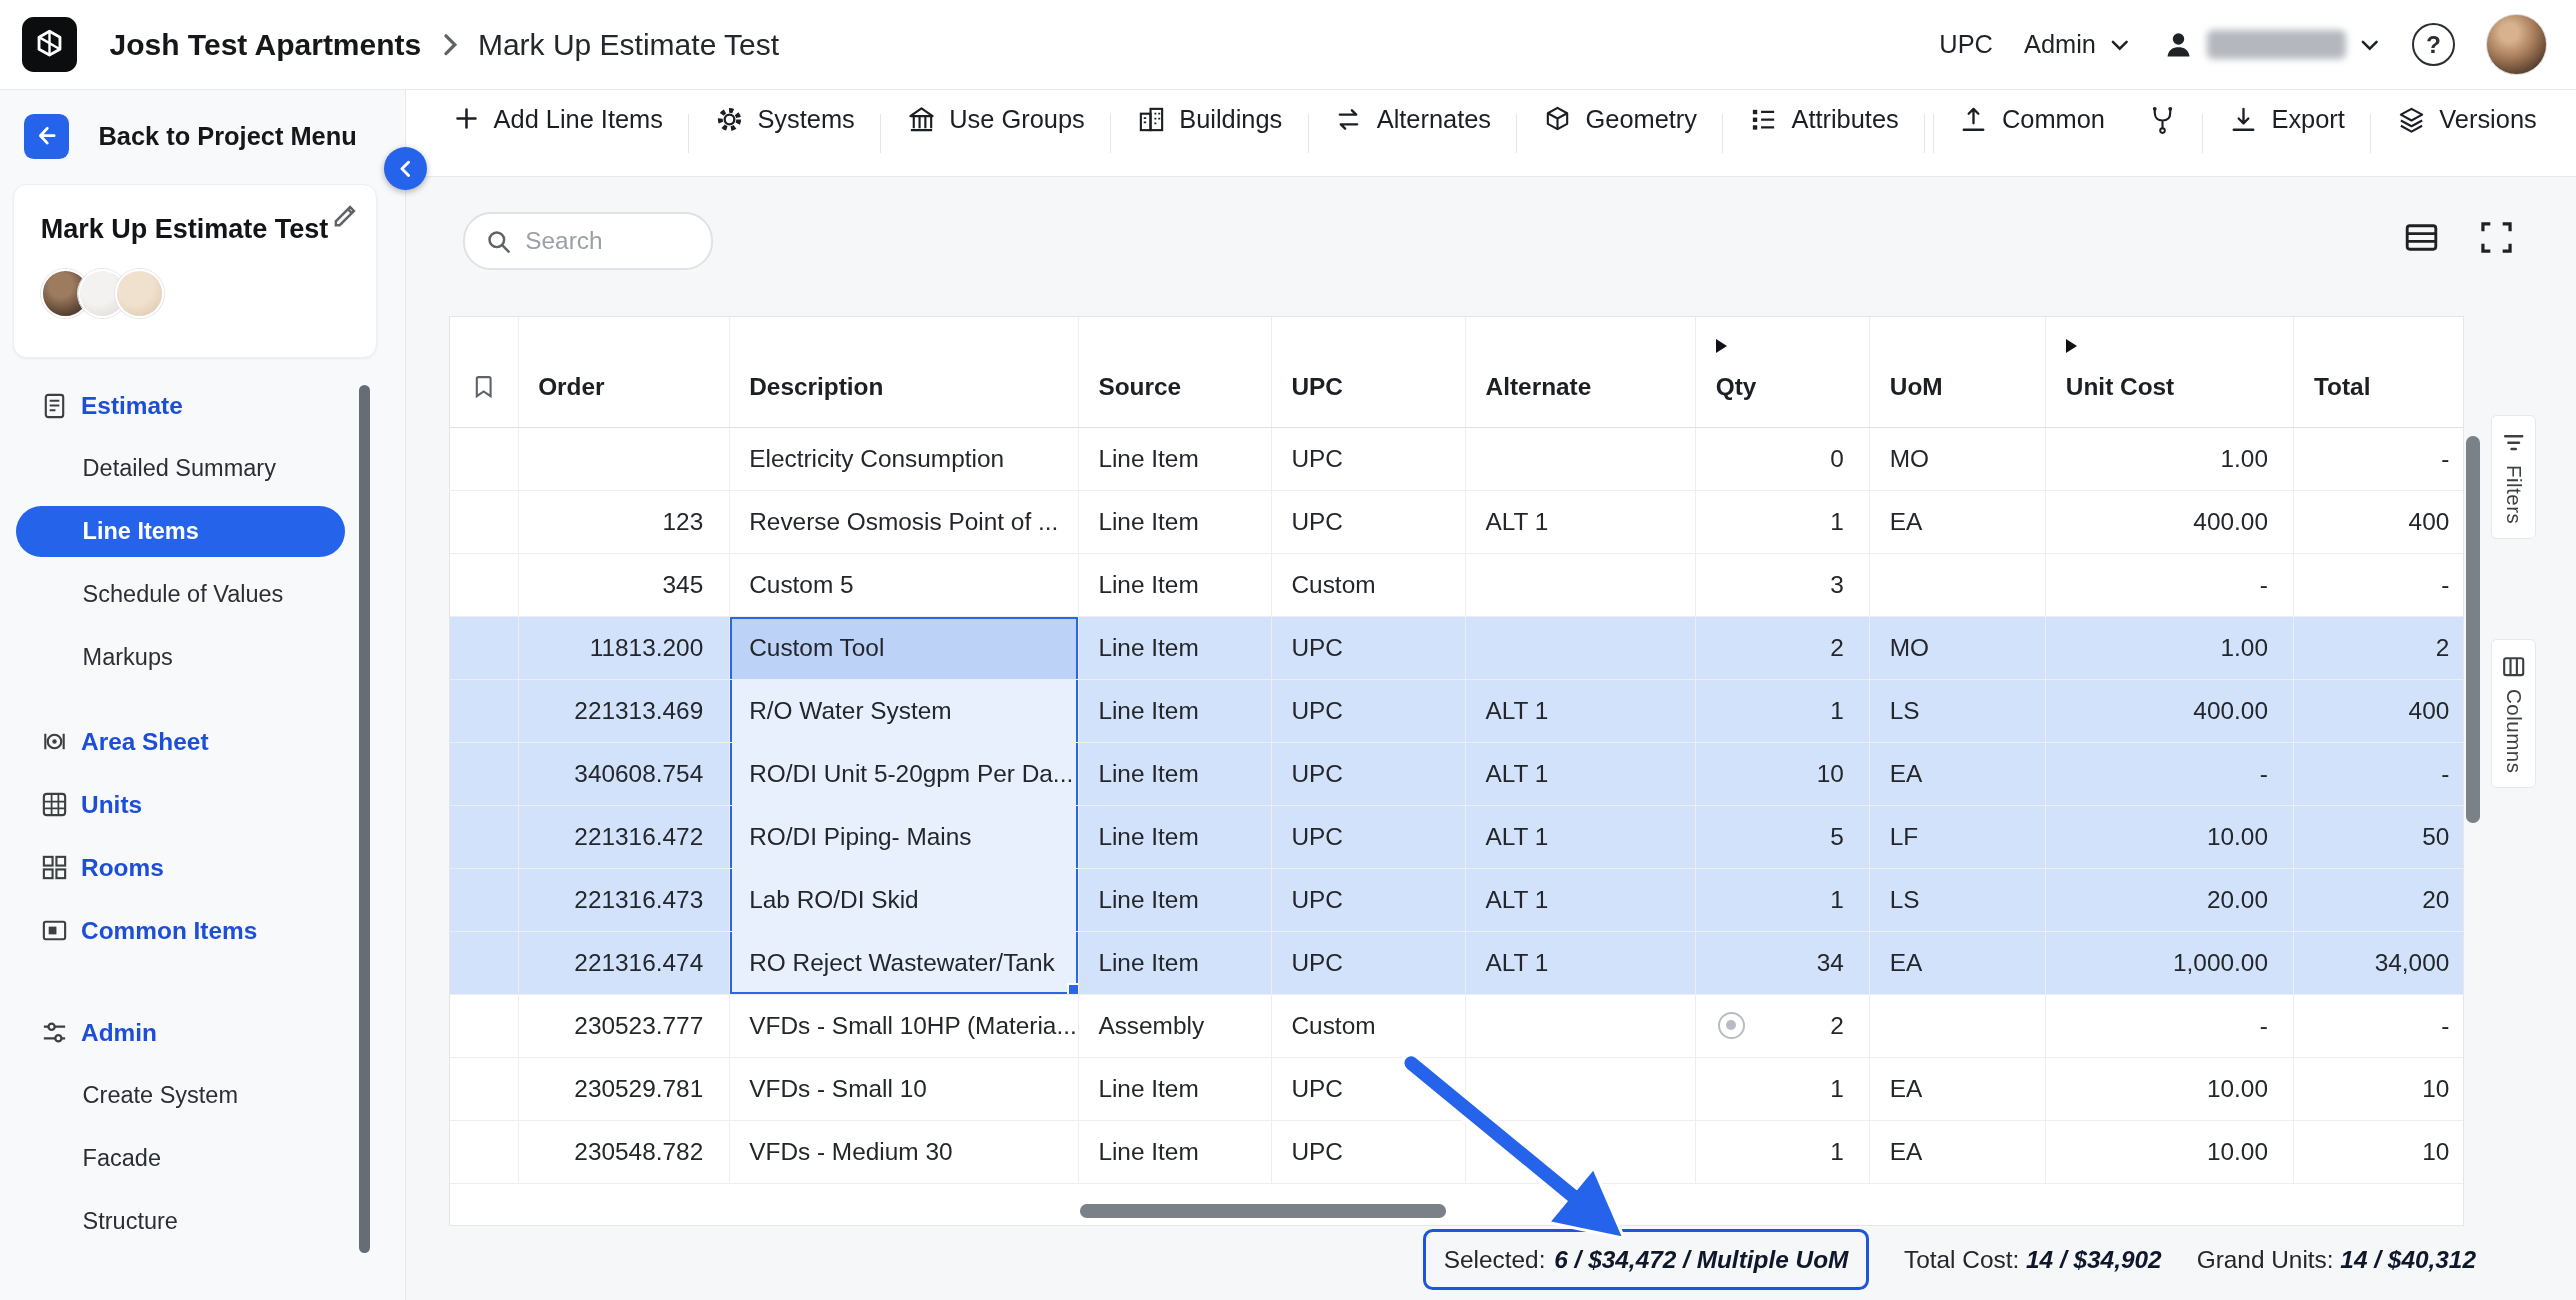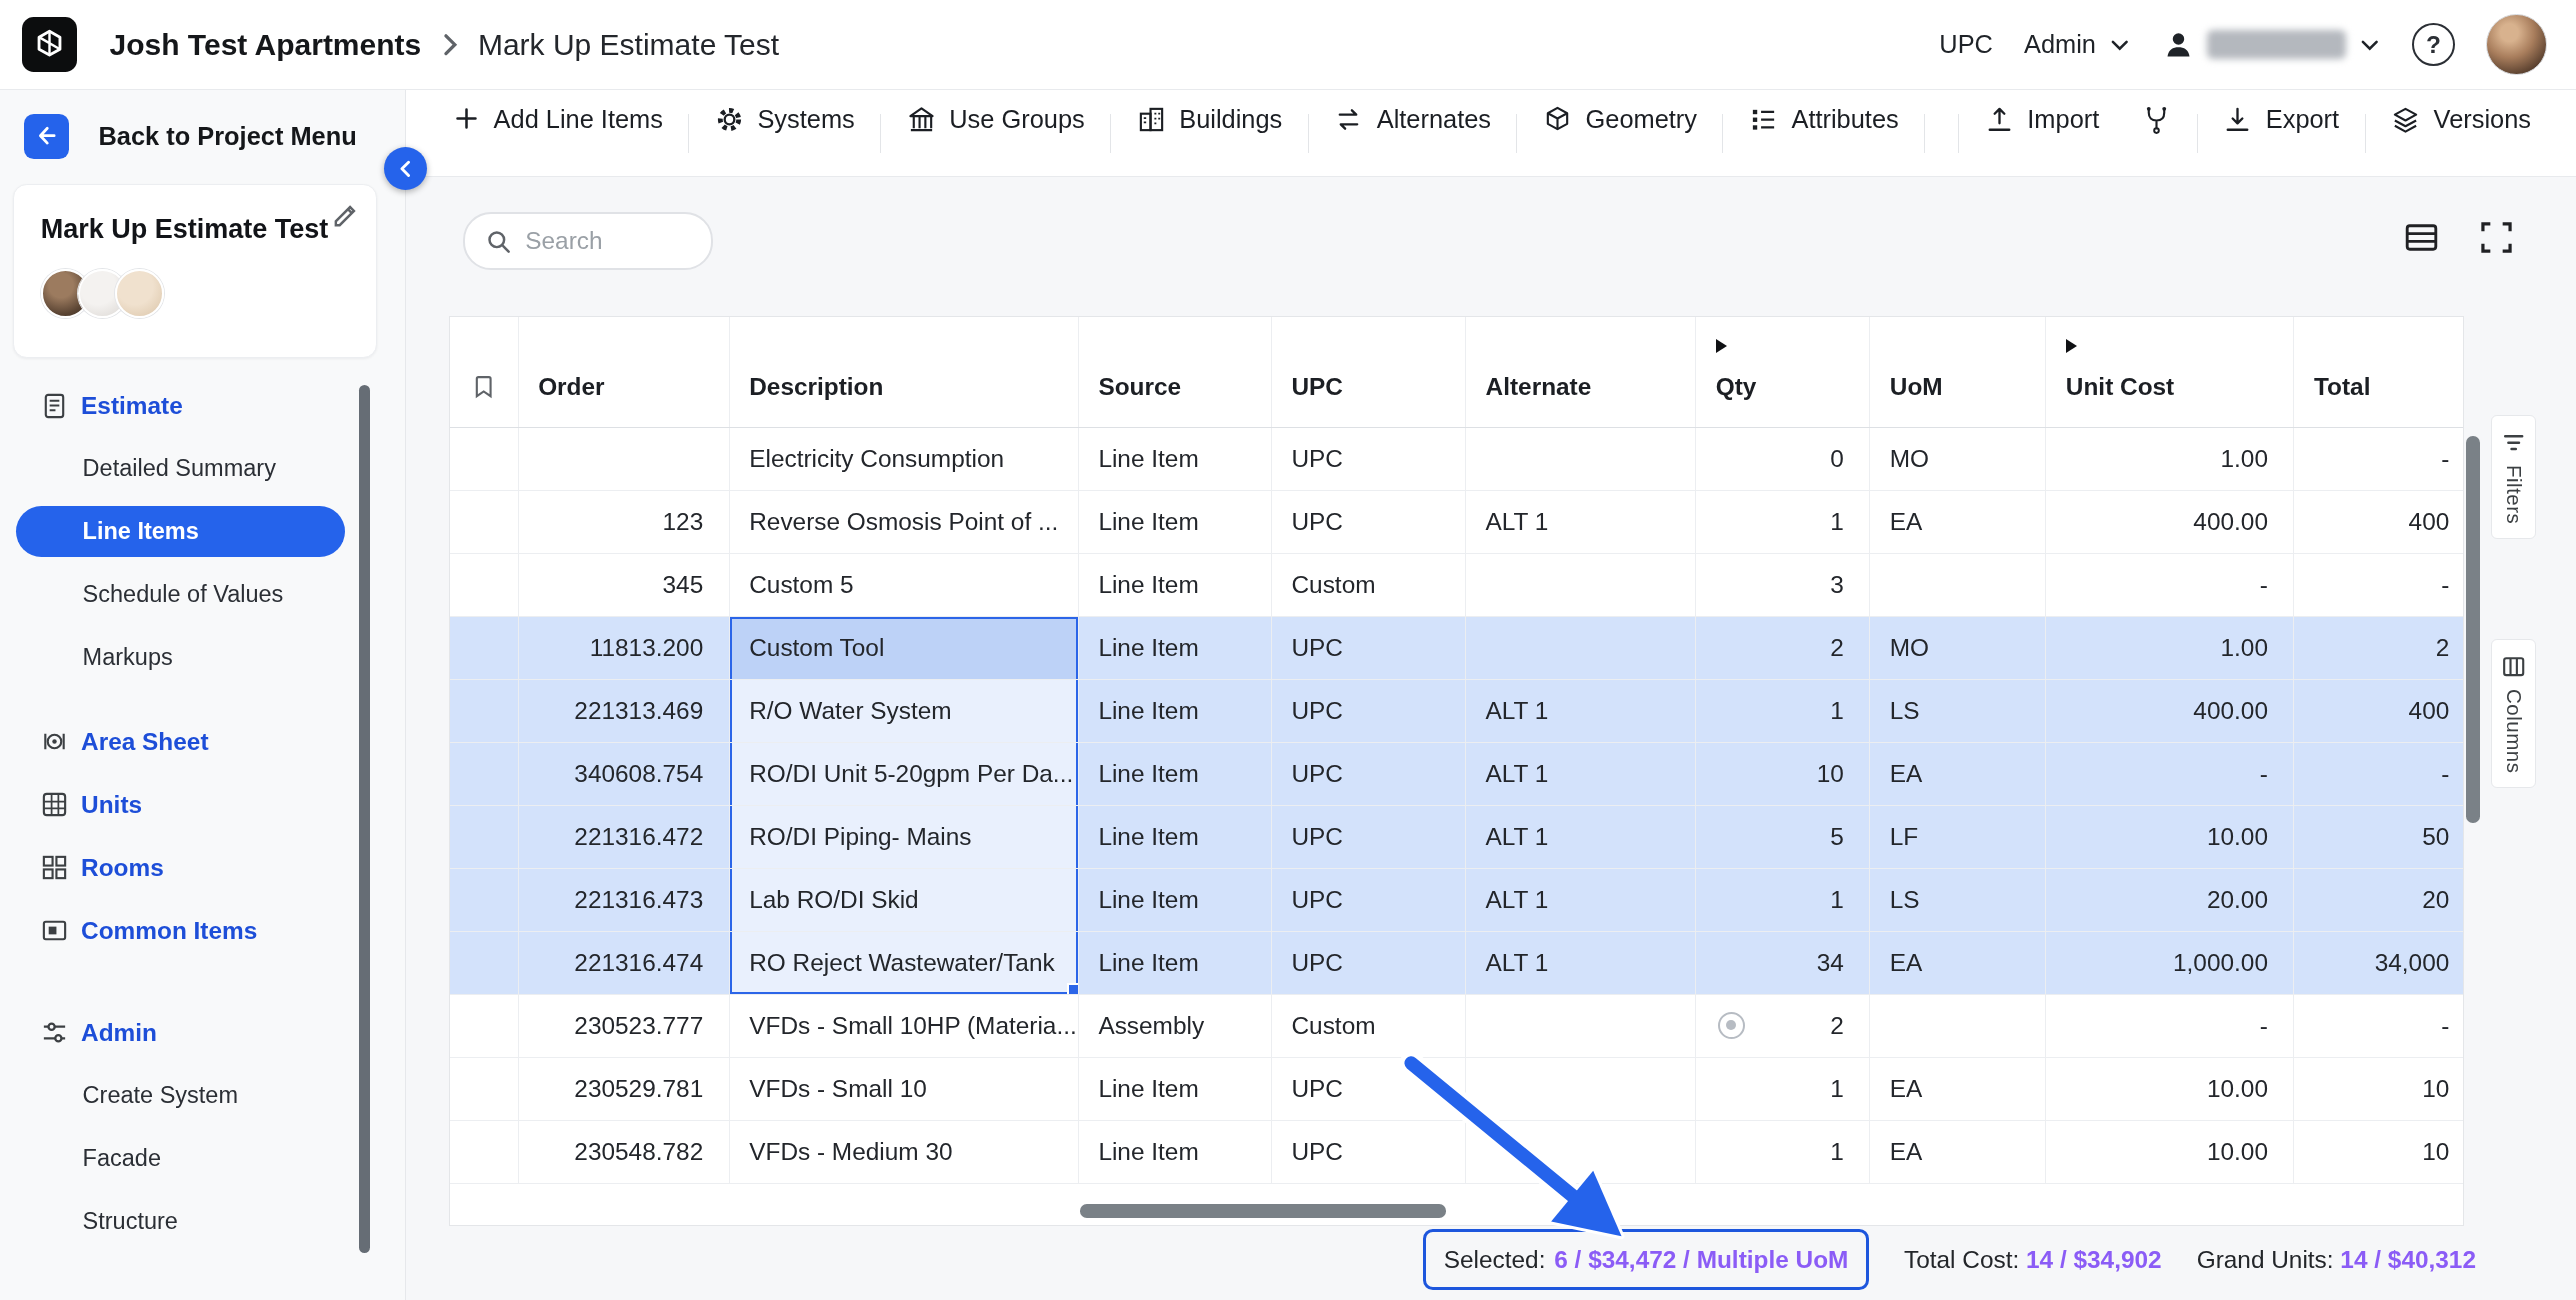--- a/index.html
+++ b/index.html
@@ -108,21 +108,21 @@
              background:#7a8187; z-index:5; cursor:pointer; }
 
   .rail-tab { position:absolute; left:2085px; width:45px; background:#fff; border:1px solid #e6e8eb;
               border-radius:5.9px; display:flex; flex-direction:column; align-items:center; gap:9.8px;
               padding:13.7px 0; color:#3c4043; cursor:pointer; }
   .filters-tab { top:238px; } .columns-tab { top:462px; }
   .vtext { writing-mode:vertical-rl; font-size:20.5px; letter-spacing:0.5px; }
 
   .status-row { position:absolute; top:1050px; left:0; right:100px; height:65px; display:flex;
                 justify-content:flex-end; align-items:center; gap:35px; font-size:24.4px; color:#23262a; white-space:nowrap; }
-  .status-item b { font-weight:700; color:#8b5cf6; }
+  .status-item b { font-weight:700; color:#0f172a;font-style:italic; }
   .selected-box { display:flex; align-items:center; gap:8.8px; height:61px; padding:0 17.6px;
                   border:3.9px solid #1d56dd; border-radius:9.8px; }
   .arrow-svg { position:absolute; left:0; top:0; pointer-events:none; z-index:6; }
 </style>
 </head>
 <body>
 
 <div class="app">
 
   <header class="topbar">
@@ -322,21 +322,21 @@
         </button>
         <span class="tb-div"></span>
 
         <div class="tb-right">
           <span class="tb-div"></span>
           <button class="tb-btn">
             <svg width="29" height="29" viewBox="0 0 30 30">
                 <path d="M15 19V4M15 4l-5 5M15 4l5 5" fill="none" stroke="#1b1e23" stroke-width="2.4" stroke-linecap="round" stroke-linejoin="round"></path>
                 <path d="M5 25.5h20" stroke="#1b1e23" stroke-width="2.6" stroke-linecap="round"></path>
               </svg>
-            <span>Import</span>
+            <span>Common</span>
           </button>
           <button class="tb-btn">
             <svg width="29" height="29" viewBox="0 0 30 30">
                 <path d="M15 25v-9M15 16c-5 0-8-3-8-8V5M15 16c5 0 8-3 8-8V5" fill="none" stroke="#1b1e23" stroke-width="2.2"></path>
                 <circle cx="7" cy="4" r="2" fill="#1b1e23"></circle>
                 <circle cx="23" cy="4" r="2" fill="#1b1e23"></circle>
                 <circle cx="15" cy="26.5" r="2.4" fill="none" stroke="#1b1e23" stroke-width="2"></circle>
               </svg>
           </button>
           <span class="tb-div"></span>

